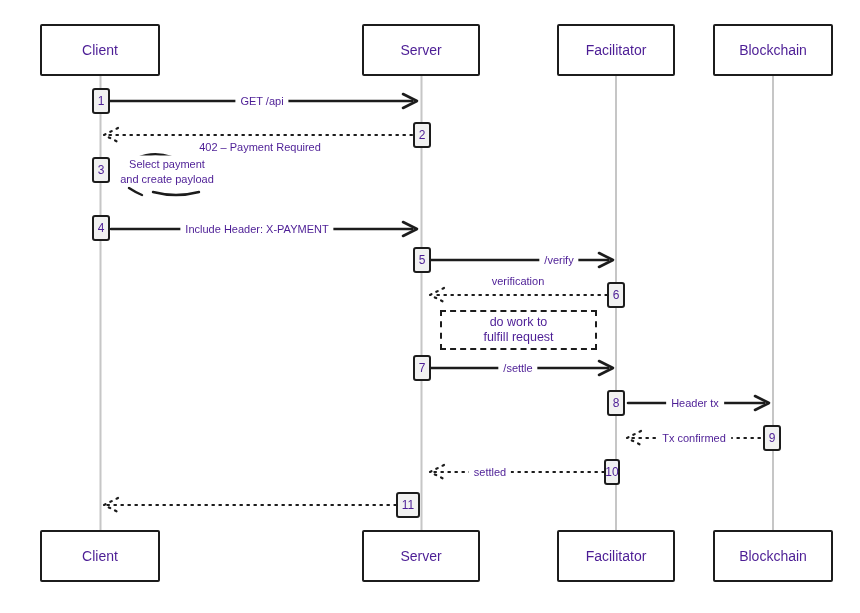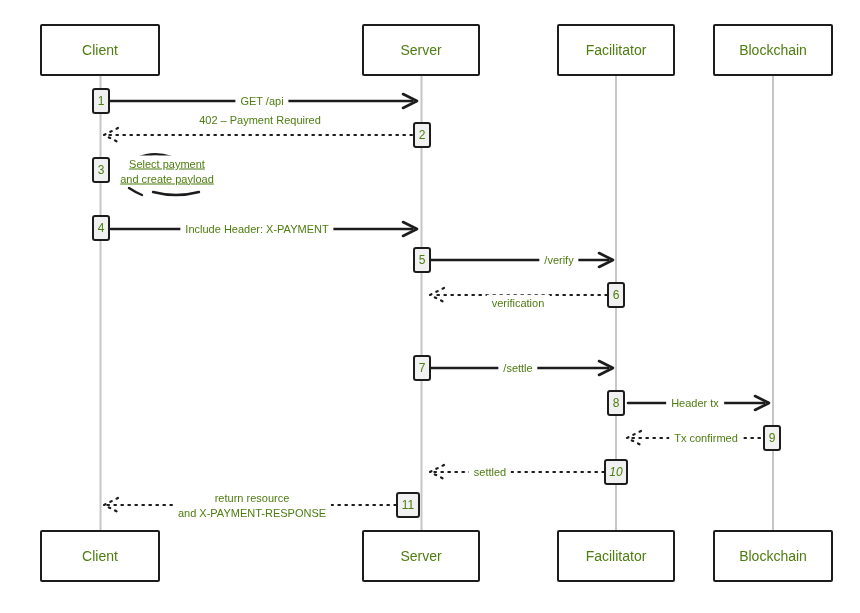--- a/index.html
+++ b/index.html
@@ -1,28 +1,28 @@
 <!DOCTYPE html>
 <html><head>
 <meta charset="utf-8">
 <style>
   html,body{margin:0;padding:0;background:#ffffff;}
   #canvas{position:relative;width:860px;height:613px;background:#ffffff;
-          font-family:"Liberation Sans",sans-serif;color:#4d7c0f;overflow:hidden;}
+          font-family:"Liberation Sans",sans-serif;color:#4c1d95;overflow:hidden;}
   svg.layer{position:absolute;left:0;top:0;z-index:1;}
   .actor-box{position:absolute;height:52px;box-sizing:border-box;border:2px solid #1c1c1c;
              border-radius:2px;background:#ffffff;display:flex;align-items:center;
              justify-content:center;font-size:14px;z-index:2;}
   .numbox{position:absolute;height:26px;box-sizing:border-box;border:2px solid #1c1c1c;
           border-radius:3px;background:#f1f1f1;display:flex;align-items:center;
           justify-content:center;font-size:12px;z-index:3;}
   .msg-label{position:absolute;transform:translate(-50%,-50%);background:#ffffff;
              padding:1px 5px;font-size:11px;line-height:14.5px;text-align:center;
              white-space:nowrap;z-index:2;}
-  .note-label{background:#ffffff;text-decoration:underline;}
+  .note-label{background:#ffffff;}
   .work-box{position:absolute;box-sizing:border-box;border:2px dashed #1c1c1c;background:#ffffff;
             display:flex;flex-direction:column;align-items:center;justify-content:center;
             font-size:12.5px;line-height:15px;z-index:2;text-align:center;}
 </style>
 </head>
 <body>
 
 <div id="canvas">
 
   <svg class="layer" width="860" height="613" viewBox="0 0 860 613">
@@ -101,42 +101,42 @@
 
   <div class="numbox" style="left:92px;top:88px;width:18px;">1</div>
   <div class="numbox" style="left:413px;top:122px;width:18px;">2</div>
   <div class="numbox" style="left:92px;top:157px;width:18px;">3</div>
   <div class="numbox" style="left:92px;top:215px;width:18px;">4</div>
   <div class="numbox" style="left:413px;top:247px;width:18px;">5</div>
   <div class="numbox" style="left:607px;top:282px;width:18px;">6</div>
   <div class="numbox" style="left:413px;top:355px;width:18px;">7</div>
   <div class="numbox" style="left:607px;top:390px;width:18px;">8</div>
   <div class="numbox" style="left:763px;top:425px;width:18px;">9</div>
-  <div class="numbox" style="left:604px;top:459px;width:24px;font-style:italic;">10</div>
+  <div class="numbox" style="left:604px;top:459px;width:16px;">10</div>
   <div class="numbox" style="left:396px;top:492px;width:24px;">11</div>
 
   <div class="msg-label" style="left:262px;top:101px;">GET /api</div>
-  <div class="msg-label" style="left:260px;top:120px;">402 – Payment Required</div>
+  <div class="msg-label" style="left:260px;top:147px;">402 – Payment Required</div>
 
   <div class="msg-label note-label" style="left:167px;top:171px;">
     <div>Select payment</div>
     <div>and create payload</div>
   </div>
 
   <div class="msg-label" style="left:257px;top:229px;">
     <div>Include Header: X-PAYMENT</div>
   </div>
 
   <div class="msg-label" style="left:518px;top:260px;margin-left:41px;">/verify</div>
-  <div class="msg-label" style="left:518px;top:303px;">verification</div>
+  <div class="msg-label" style="left:518px;top:281px;">verification</div>
 
+  <div class="work-box" style="left:440px;top:310px;width:157px;height:40px;">
+    <div>do work to</div>
+    <div>fulfill request</div>
+  </div>
 
   <div class="msg-label" style="left:518px;top:368px;">/settle</div>
   <div class="msg-label" style="left:695px;top:403px;">Header tx</div>
-  <div class="msg-label" style="left:694px;top:438px;margin-left:12px;">Tx confirmed</div>
+  <div class="msg-label" style="left:694px;top:438px;">Tx confirmed</div>
   <div class="msg-label" style="left:490px;top:472px;">settled</div>
 
-  <div class="msg-label" style="left:252px;top:505px;">
-    <div>return resource</div>
-    <div>and X-PAYMENT-RESPONSE</div>
-  </div>
 
 </div>
 
 </body></html>

